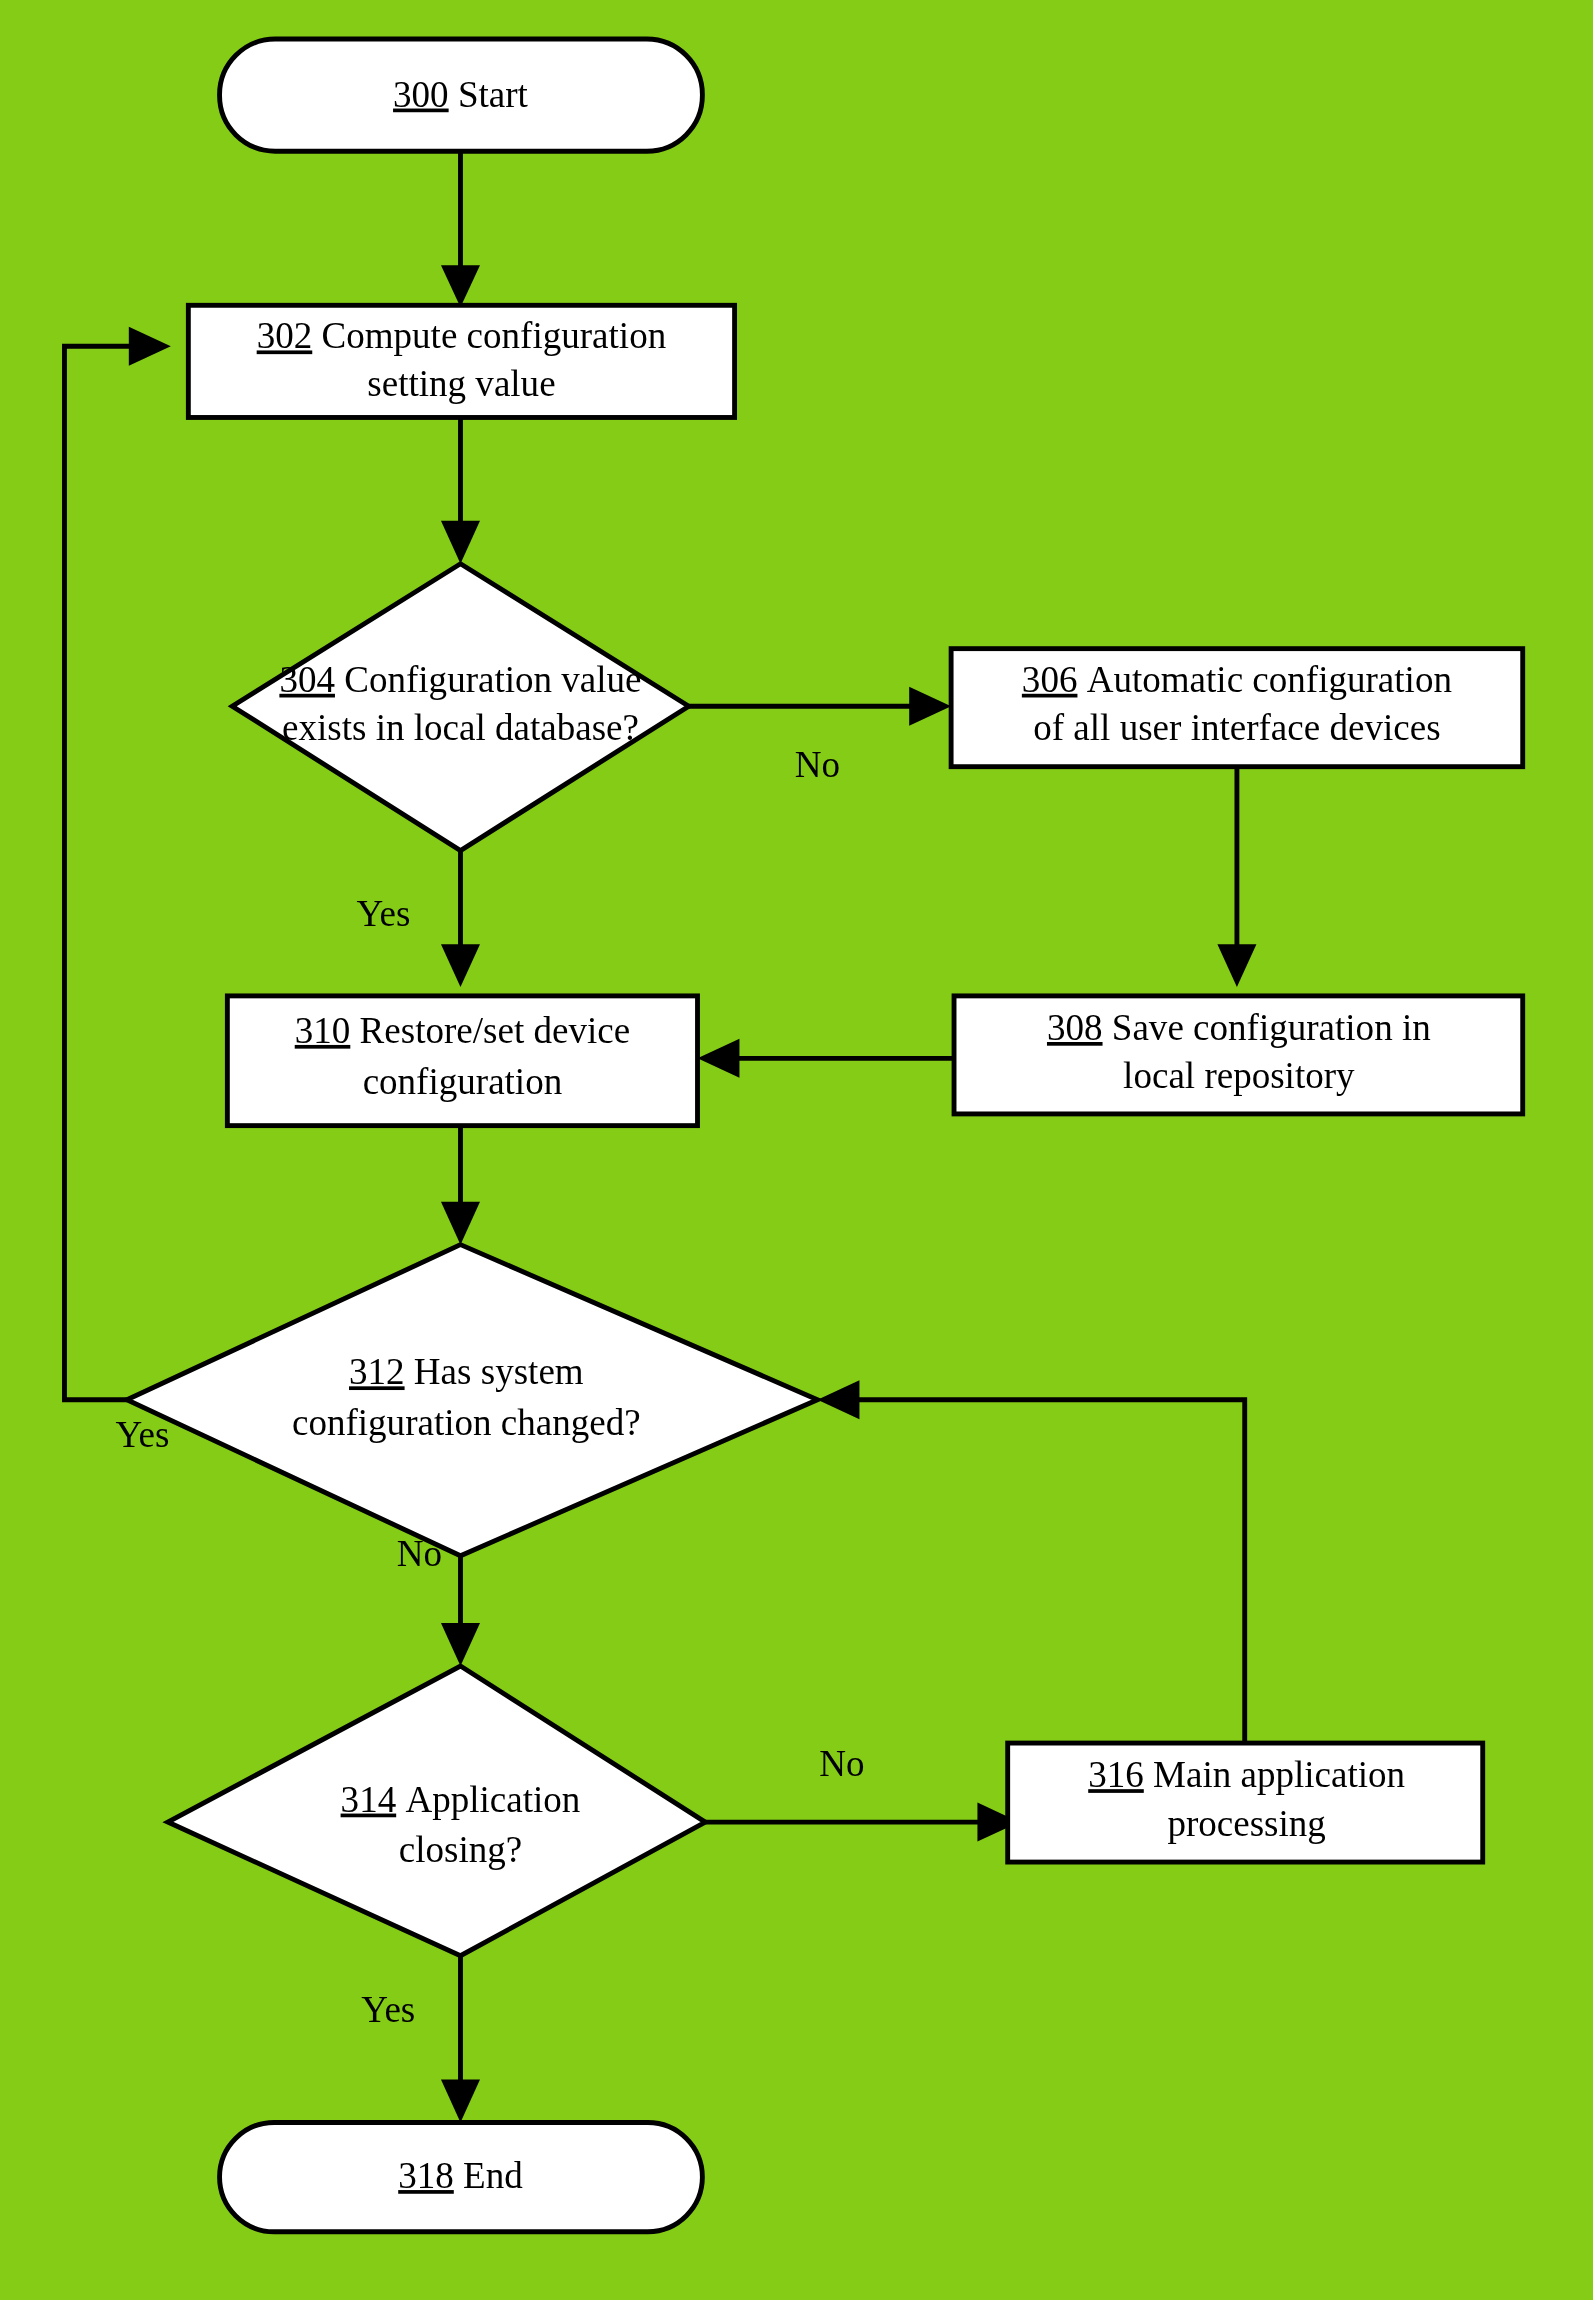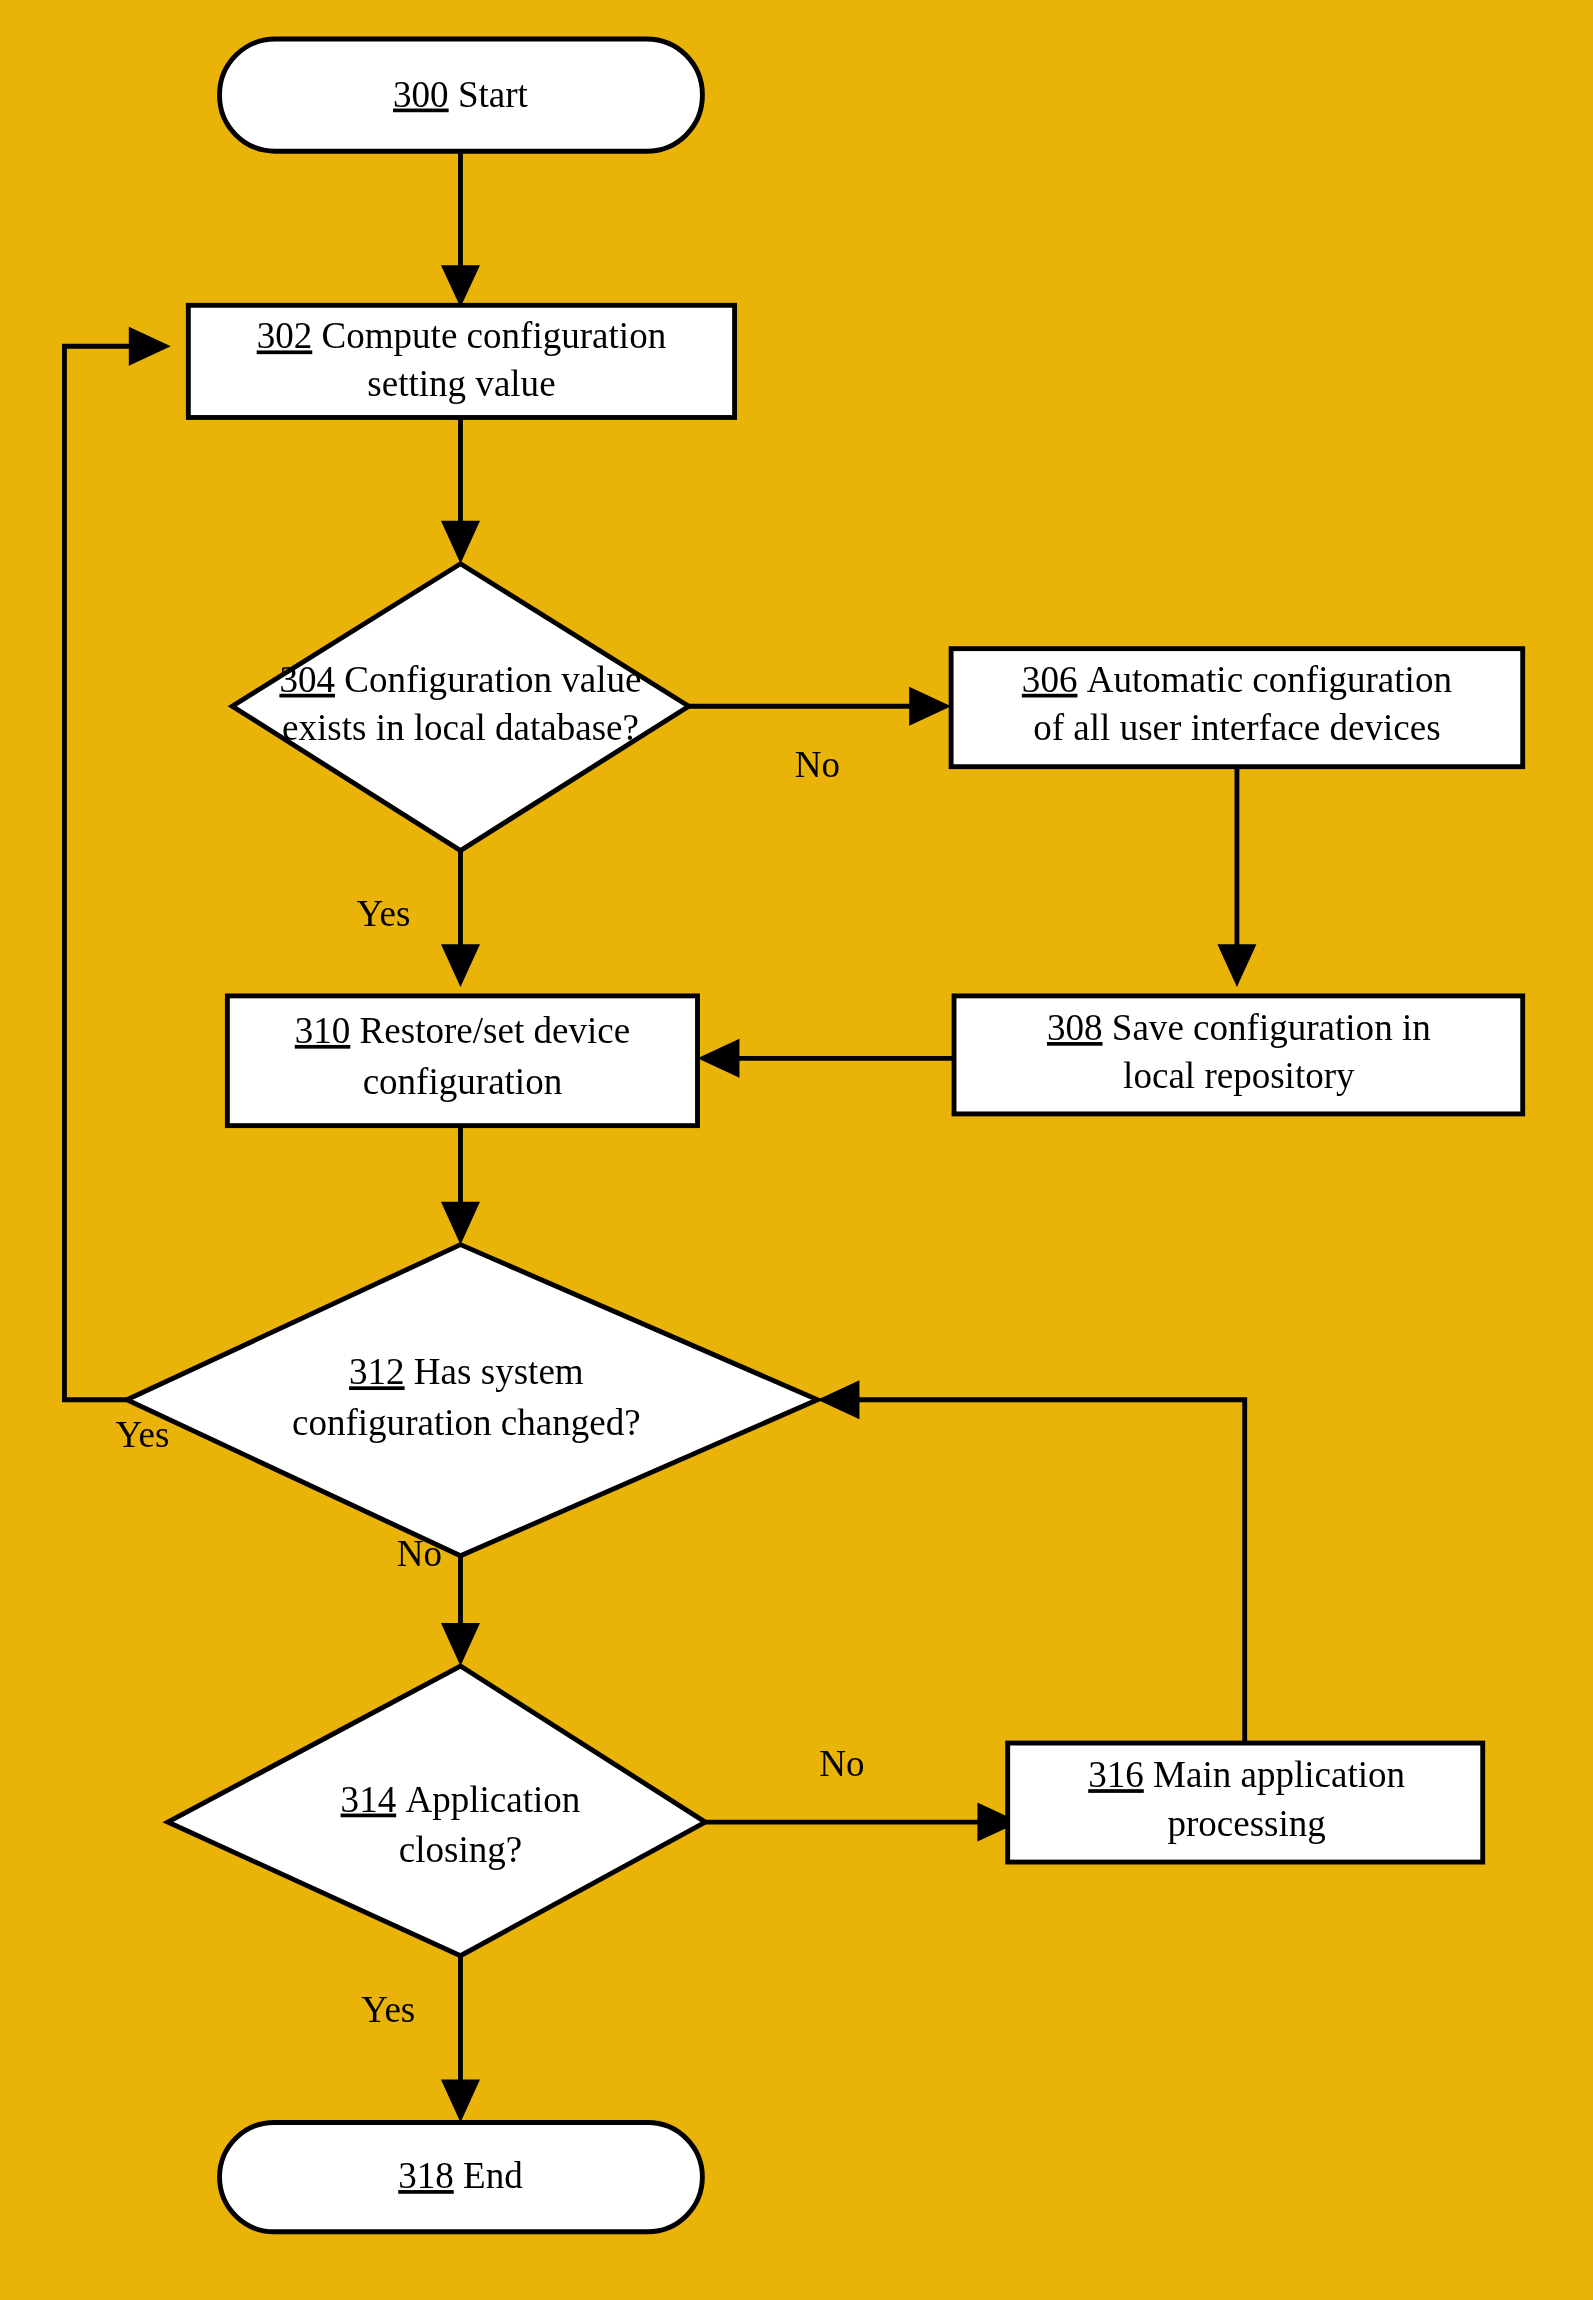--- a/index.html
+++ b/index.html
@@ -4,21 +4,21 @@
 <style>
   html, body {
     margin: 0;
     padding: 0;
     background: #ffffff;
   }
   #page {
     position: relative;
     width: 1594px;
     height: 2301px;
-    background: #eab308;
+    background: #84cc16;
     overflow: hidden;
     font-family: "Liberation Serif", "DejaVu Serif", serif;
     text-align: right;
   }
   #flow-svg {
     display: block;
     width: 1594px;
     height: 2301px;
   }
   .node-shape {

